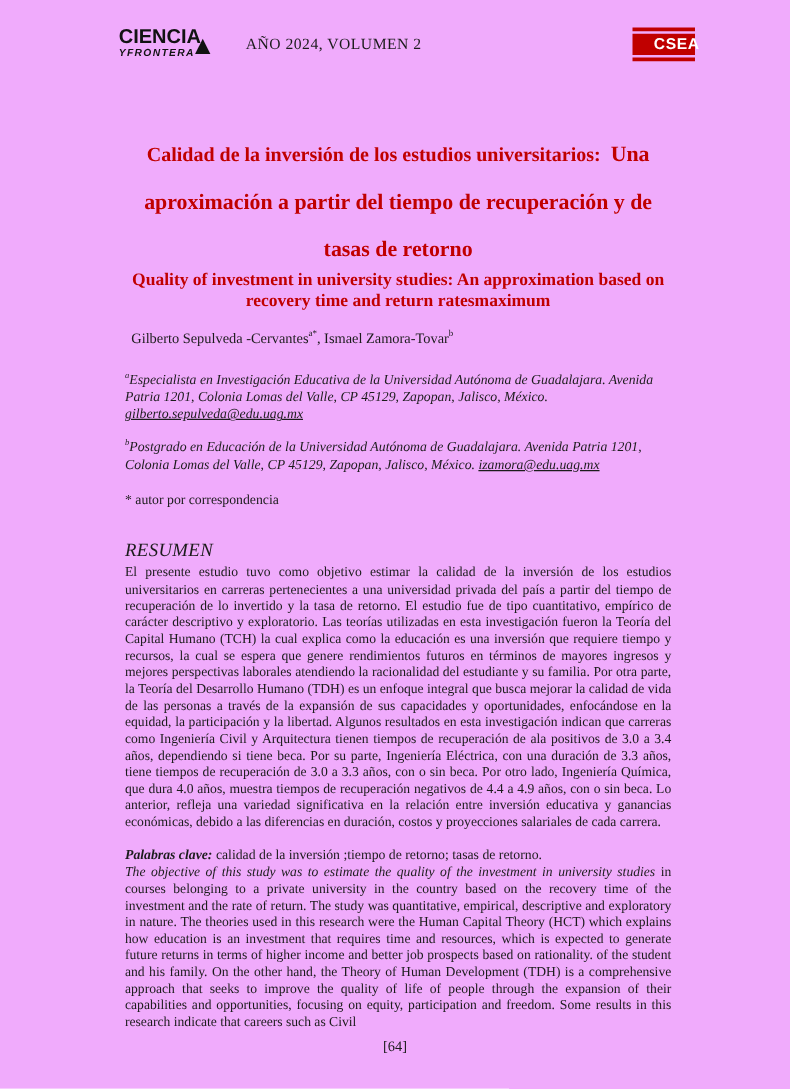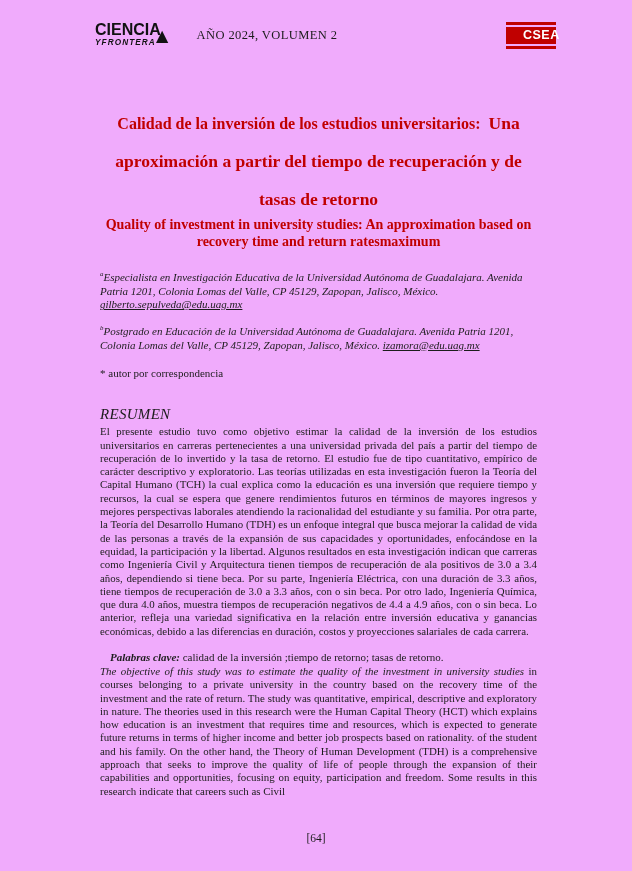--- a/index.html
+++ b/index.html
@@ -32,21 +32,21 @@
   sup{font-size:.62em; line-height:0; vertical-align:super;}
   .affil{margin:21px 0 0; font-style:italic; font-size:11px; line-height:13.6px;}
   .affil-b{margin-top:13px;}
   .email{color:inherit; text-decoration:underline; cursor:pointer;}
   .email-block{display:block; width:max-content;}
   .note{margin:15px 0 0; font-size:11px;}
   .sec-heading{margin:27px 0 0; font-style:italic; font-weight:normal; font-size:15px;
     letter-spacing:.3px;}
   .body-text{margin:2px 0 0; font-size:10.9px; line-height:13.3px; text-align:justify;}
   .keywords{margin:13px 0 0; font-size:11px;}
-  .kw-label{font-weight:bold; font-style:italic;margin-left:10px;}
+  .kw-label{font-weight:bold; font-style:italic;}
   .lead-italic{font-style:italic;margin-top:44px;}
   
   .pageno{position:absolute; top:832px; left:0; width:100%; text-align:center;
     font-size:11.5px; background:transparent;}
   .doi{position:absolute; top:847px; left:104px; font-size:11.5px; color:var(--ink);
     text-decoration:none; cursor:pointer;}
 </style>
 </head>
 <body>
 
@@ -69,20 +69,21 @@
   </div>
 
   <div class="content">
 
     <h1 class="title">
       <span class="t-main">Calidad de la inversión de los estudios universitarios:</span>
       <span class="t-sub">Una aproximación a partir del tiempo de recuperación y de tasas de retorno</span>
     </h1>
     <h2 class="title-en">Quality of investment in university studies: An approximation based on recovery time and return ratesmaximum</h2>
 
+    <p class="authors"><span>Gilberto Sepulveda -Cervantes</span><sup>a*</sup><span>, </span><span>Ismael Zamora-Tovar</span><sup>b</sup></p>
 
     <p class="affil"><sup>a</sup><span>Especialista en Investigación Educativa de la Universidad Autónoma de Guadalajara. Avenida Patria 1201, Colonia Lomas del Valle, CP 45129, Zapopan, Jalisco, México.</span>
       <span class="email email-block">gilberto.sepulveda@edu.uag.mx</span>
     </p>
 
     <p class="affil affil-b"><sup>b</sup><span>Postgrado en Educación de la Universidad Autónoma de Guadalajara. Avenida Patria 1201, Colonia Lomas del Valle, CP 45129, Zapopan, Jalisco, México. </span><span class="email">izamora@edu.uag.mx</span>
     </p>
 
     <p class="note">* autor por correspondencia</p>
 

